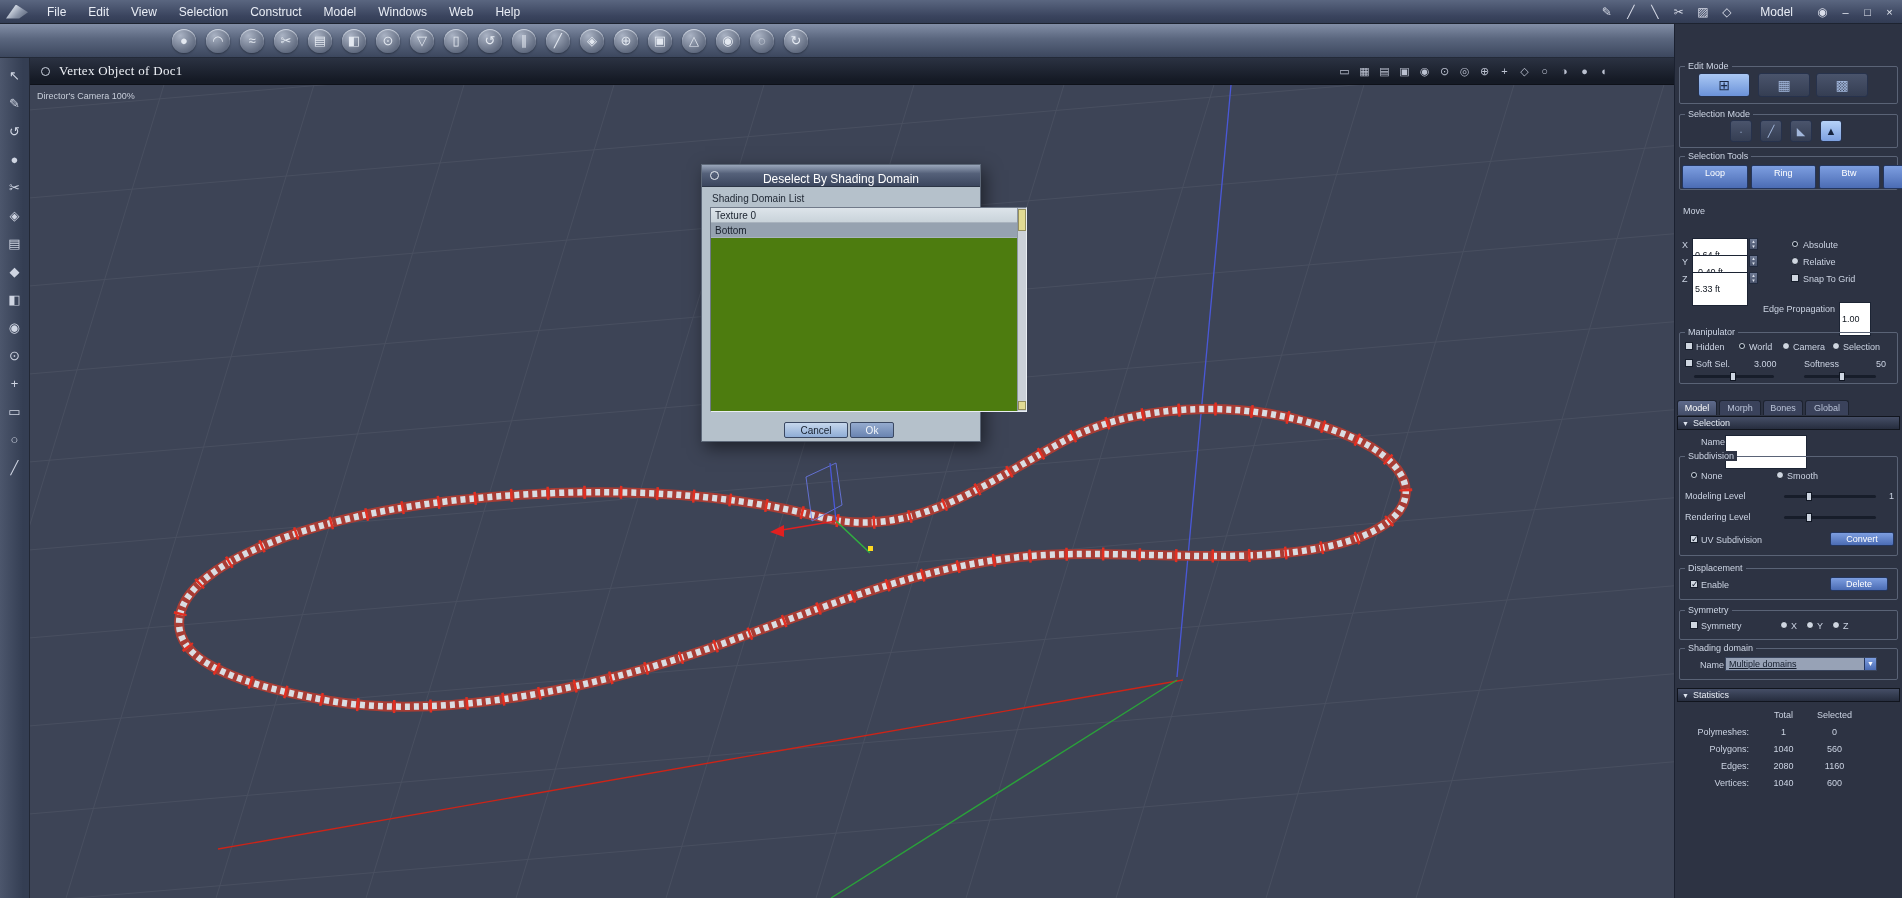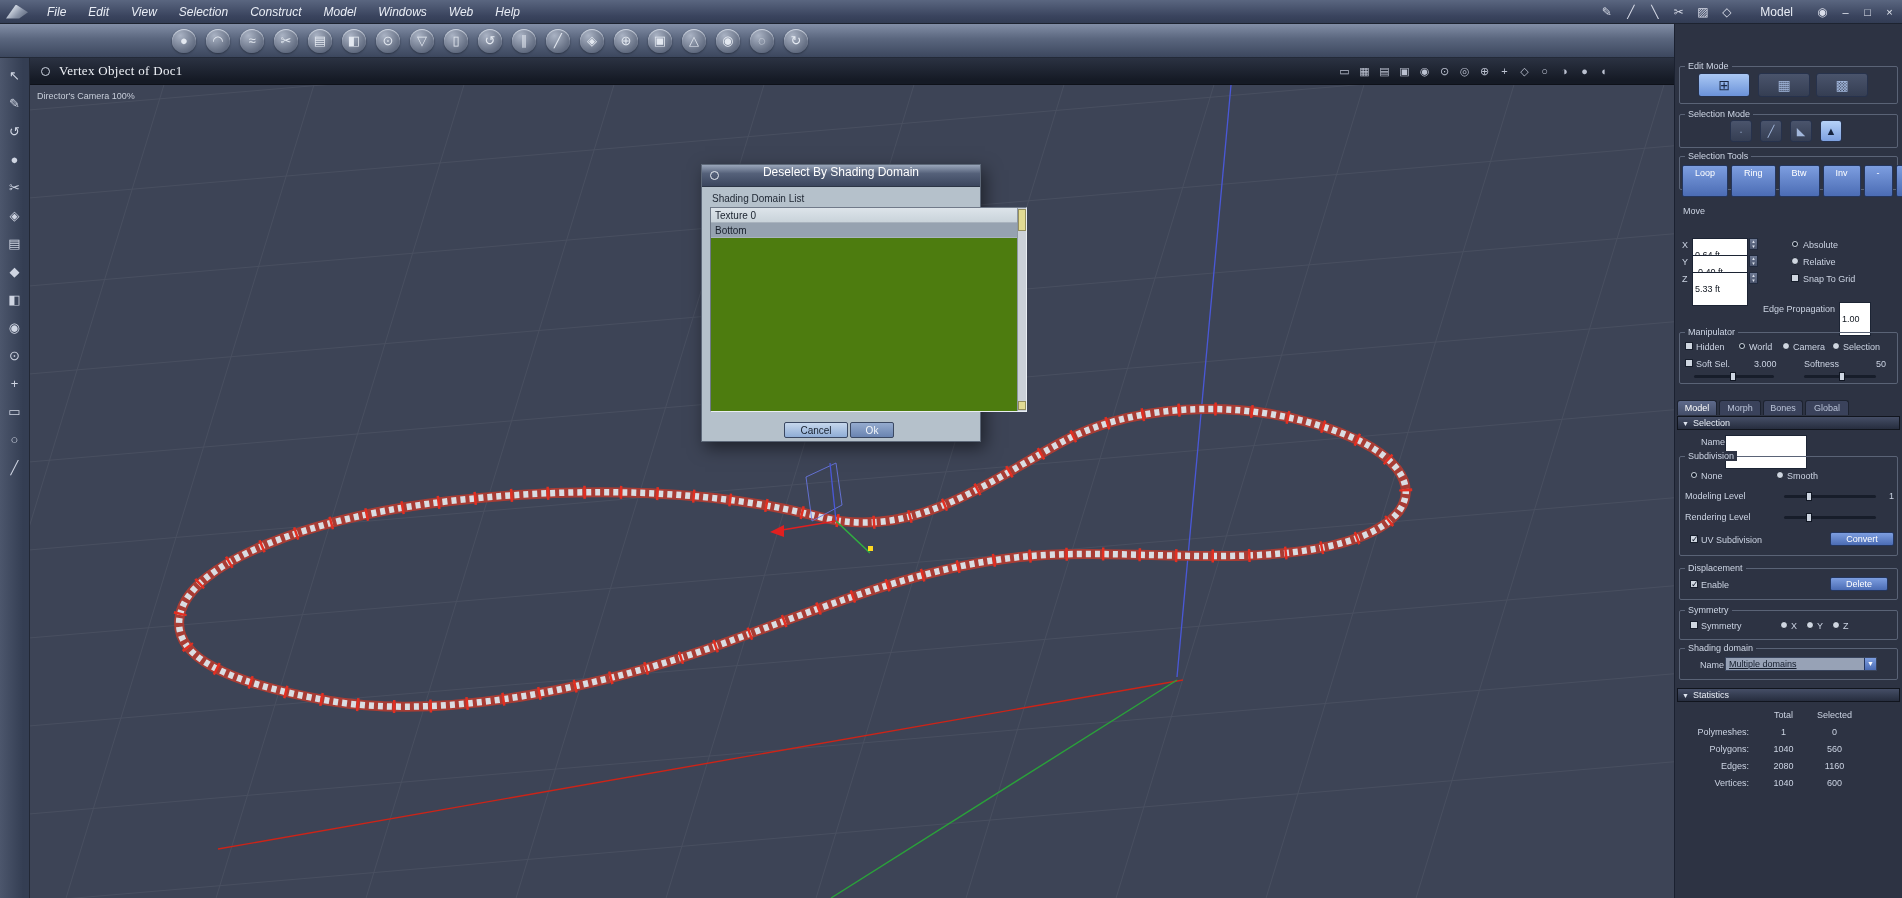--- a/index.html
+++ b/index.html
@@ -8,21 +8,21 @@
   .app { position:relative; width:1902px; height:898px; }
 
   
   .menubar { position:absolute; left:0; top:0; width:1902px; height:24px; z-index:60;
              background:linear-gradient(#5a6680,#3a445e 70%,#323c54); display:flex; align-items:center;
              color:#e9edf5; font-size:12px; border-bottom:1px solid #1d2330; }
   .logo { width:22px; height:14px; margin:0 8px 0 6px;
           background:linear-gradient(135deg,#dfe5ee 20%,#8a94a8 60%,#545e72);
           clip-path:polygon(0 100%, 45% 0, 100% 55%, 60% 100%); }
   .menus { display:flex; }
-  .menu-item { padding:0 11px; cursor:default;font-style:italic; }
+  .menu-item { padding:0 11px; cursor:default; }
   .menubar-right { margin-left:auto; display:flex; align-items:center; gap:7px; padding-right:5px; }
   .mb-icon { width:17px; text-align:center; font-size:12px; color:#d9dde9; }
   .mode-label { margin:0 14px 0 18px; font-size:12px; }
   .win-btn { width:15px; text-align:center; font-size:11px; color:#e6eaf2; }
 
   
   .toolbar { position:absolute; left:0; top:24px; width:1674px; height:34px;
              background:linear-gradient(#828ea6 0%,#5a667e 45%,#3c475e 100%);
              display:flex; align-items:center; gap:10px; padding-left:172px;
              border-bottom:1px solid #232a38; }
@@ -46,21 +46,21 @@
   .vp-circle { width:9px; height:9px; border-radius:50%; border:1px solid #cdd4e0; margin:0 9px 0 11px; }
   .vp-title { font-family:"Liberation Serif", serif; font-size:13px; letter-spacing:.3px; }
   .vp-header-icons { margin-left:auto; display:flex; gap:5px; padding-right:62px; }
   .vph-icon { width:15px; text-align:center; font-size:11px; color:#c9cfde; opacity:.92; }
   .camera-label { position:absolute; left:7px; top:33px; font-size:9px; color:#c7cdd9; z-index:5; }
   svg.scene { position:absolute; left:0; top:27px; }
 
   
   .dialog { position:absolute; left:701px; top:164px; width:280px; height:278px; z-index:70;
             background:#b5c1cb; border:1px solid #5d6878; box-shadow:4px 6px 16px rgba(0,0,0,.5); }
-  .dlg-title { position:relative; height:22px; display:flex; align-items:flex-start; justify-content:center;
+  .dlg-title { position:relative; height:22px; display:flex; align-items:flex-end; justify-content:center;
                background:linear-gradient(#9aa6ba,#55617a 40%,#3b465e);
                border-bottom:1px solid #2c3546; color:#fff; font-size:12px; }
   .dlg-close { position:absolute; left:8px; top:6px; width:9px; height:9px; border-radius:50%;
                border:1px solid #e9edf3; }
   .dlg-label { position:absolute; left:10px; top:28px; font-size:10px; color:#1d2531; }
   .dlg-list { position:absolute; left:8px; top:42px; width:317px; height:205px; background:#4d7c0f;
               border-top:1px solid #707a89; border-left:1px solid #707a89;
               border-bottom:1px solid #e9eef3; border-right:1px solid #e9eef3; }
   .dlg-row { height:15px; line-height:15px; font-size:10px; padding-left:4px; color:#19212d;
              background:linear-gradient(#dde4ea,#c9d3da); border-bottom:1px solid #a9b3be; }
@@ -82,21 +82,21 @@
   .grp-label { position:absolute; top:-6px; left:5px; background:#2d3343; padding:0 3px;
                font-size:9px; color:#ced6e5; white-space:nowrap; }
   .em-btn { position:absolute; width:52px; height:24px; border:1px solid #27324c; border-radius:3px;
             text-align:center; line-height:23px; font-size:14px;
             background:linear-gradient(#4a546c,#353e53); color:#a2b7dc; }
   .em-btn.active { background:linear-gradient(#aac8f4,#6b92d9); color:#1b2946; }
   .sm-btn { position:absolute; width:22px; height:22px; border:1px solid #27324c; border-radius:3px;
             text-align:center; line-height:21px; font-size:11px;
             background:linear-gradient(#4a546c,#353e53); color:#a2b7dc; }
   .sm-btn.active { background:linear-gradient(#b6d2f8,#7da0e0); color:#15233e; }
-  .st-btn { height:32px; padding:0 12px; border:1px solid #24365e; border-radius:2px; color:#fff;
+  .st-btn { height:24px; padding:0 22px; border:1px solid #24365e; border-radius:2px; color:#fff;
             font-size:9px; line-height:15px; text-align:right;
             background:linear-gradient(#7d9ee0,#4b6cb4); }
   .blue-btn { position:absolute; height:14px; border:1px solid #24365e; border-radius:2px; color:#fff;
               font-size:9px; line-height:13px; text-align:center;
               background:linear-gradient(#7d9ee0,#4b6cb4); }
   .rd { width:8px; height:8px; border-radius:50%; background:#cfd6e0; border:1px solid #171e2c; display:inline-block; }
   .rd.on::after { content:""; display:block; width:4px; height:4px; margin:1px; border-radius:50%; background:#141c2a; }
   .cb { width:8px; height:8px; background:#cfd6e0; border:1px solid #171e2c; display:inline-block; position:relative; }
   .cb.on::after { content:"✓"; position:absolute; top:-2px; left:0; font-size:9px; color:#12192a; }
   .pfield { position:absolute; height:12px; background:#fff; border:1px solid #1c2434; color:#10161f;

